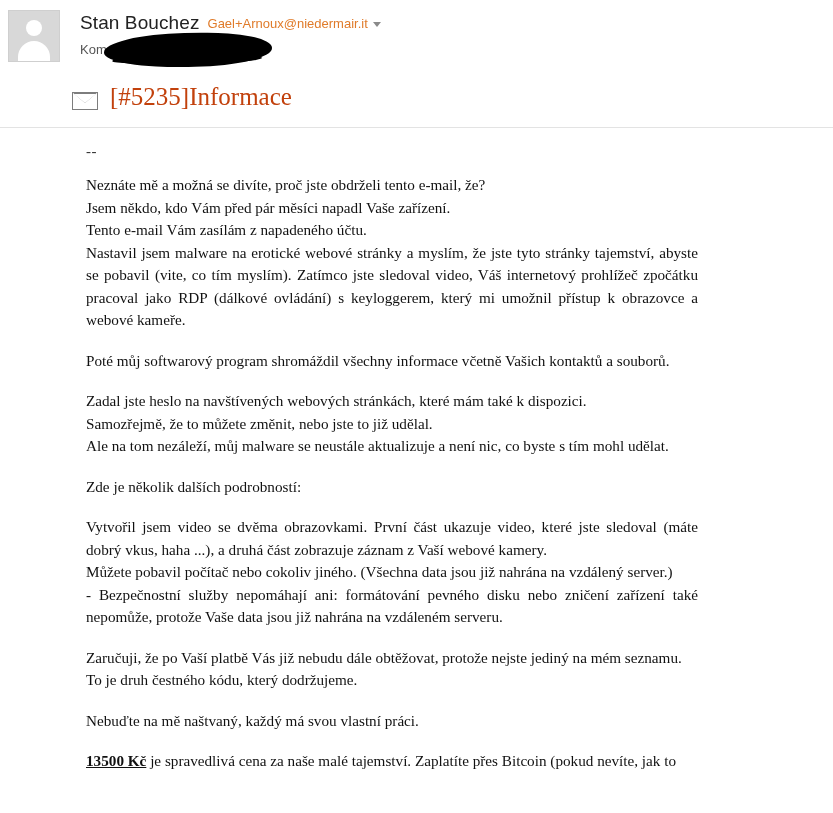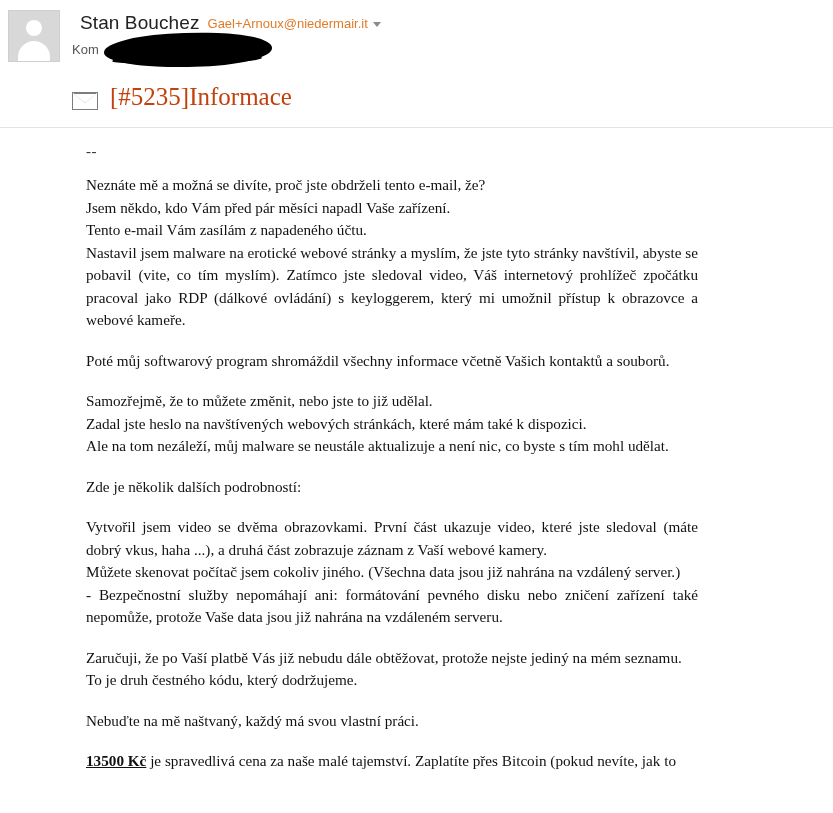--- a/index.html
+++ b/index.html
@@ -82,21 +82,21 @@
     border-left: 4px solid transparent;
     border-right: 4px solid transparent;
     border-top: 5px solid #8a8a8a;
     vertical-align: middle;
     position: relative;
     top: -1px;
   }
 
   .recipient-line {
     position: absolute;
-    left: 72px;
+    left: 80px;
     top: 42px;
     font-family: "Liberation Sans", sans-serif;
     font-size: 13px;
     color: #555555;
     white-space: nowrap;
   }
   
   .redaction {
     position: absolute;
     left: 104px;
@@ -221,41 +221,41 @@
 </div>
 
 <div class="body-wrap">
 
   <div class="dash-marker">--</div>
 
   <p class="para">
     <span class="para-line">Neznáte mě a možná se divíte, proč jste obdrželi tento e-mail, že?</span>
     <span class="para-line">Jsem někdo, kdo Vám před pár měsíci napadl Vaše zařízení.</span>
     <span class="para-line">Tento e-mail Vám zasílám z napadeného účtu.</span>
-    <span>Nastavil jsem malware na erotické webové stránky a myslím, že jste tyto stránky navštívil, abyste se pobavil (vite, co tím myslím).</span>
+    <span>Nastavil jsem malware na erotické webové stránky a myslím, že jste tyto stránky tajemství, abyste se pobavil (vite, co tím myslím).</span>
     <span>Zatímco jste sledoval video, Váš internetový prohlížeč zpočátku pracoval jako RDP (dálkové ovládání) s keyloggerem, který mi umožnil přístup k obrazovce a webové kameře.</span>
   </p>
 
   <p class="para">
     <span>Poté můj softwarový program shromáždil všechny informace včetně Vašich kontaktů a souborů.</span>
   </p>
 
   <p class="para">
+    <span class="para-line">Zadal jste heslo na navštívených webových stránkách, které mám také k dispozici.</span>
     <span class="para-line">Samozřejmě, že to můžete změnit, nebo jste to již udělal.</span>
-    <span class="para-line">Zadal jste heslo na navštívených webových stránkách, které mám také k dispozici.</span>
     <span class="para-line">Ale na tom nezáleží, můj malware se neustále aktualizuje a není nic, co byste s tím mohl udělat.</span>
   </p>
 
   <p class="para">
     <span>Zde je několik dalších podrobností:</span>
   </p>
 
   <p class="para">
     <span>Vytvořil jsem video se dvěma obrazovkami. První část ukazuje video, které jste sledoval (máte dobrý vkus, haha ...), a druhá část zobrazuje záznam z Vaší webové kamery.</span>
-    <span class="para-line">Můžete skenovat počítač jsem cokoliv jiného. (Všechna data jsou již nahrána na vzdálený server.)</span>
+    <span class="para-line">Můžete pobavil počítač nebo cokoliv jiného. (Všechna data jsou již nahrána na vzdálený server.)</span>
     <span>- Bezpečnostní služby nepomáhají ani: formátování pevného disku nebo zničení zařízení také nepomůže, protože Vaše data jsou již nahrána na vzdáleném serveru.</span>
   </p>
 
   <p class="para">
     <span class="para-line">Zaručuji, že po Vaší platbě Vás již nebudu dále obtěžovat, protože nejste jediný na mém seznamu.</span>
     <span class="para-line">To je druh čestného kódu, který dodržujeme.</span>
   </p>
 
   <p class="para">
     <span class="para-line">Nebuďte na mě naštvaný, každý má svou vlastní práci.</span>

